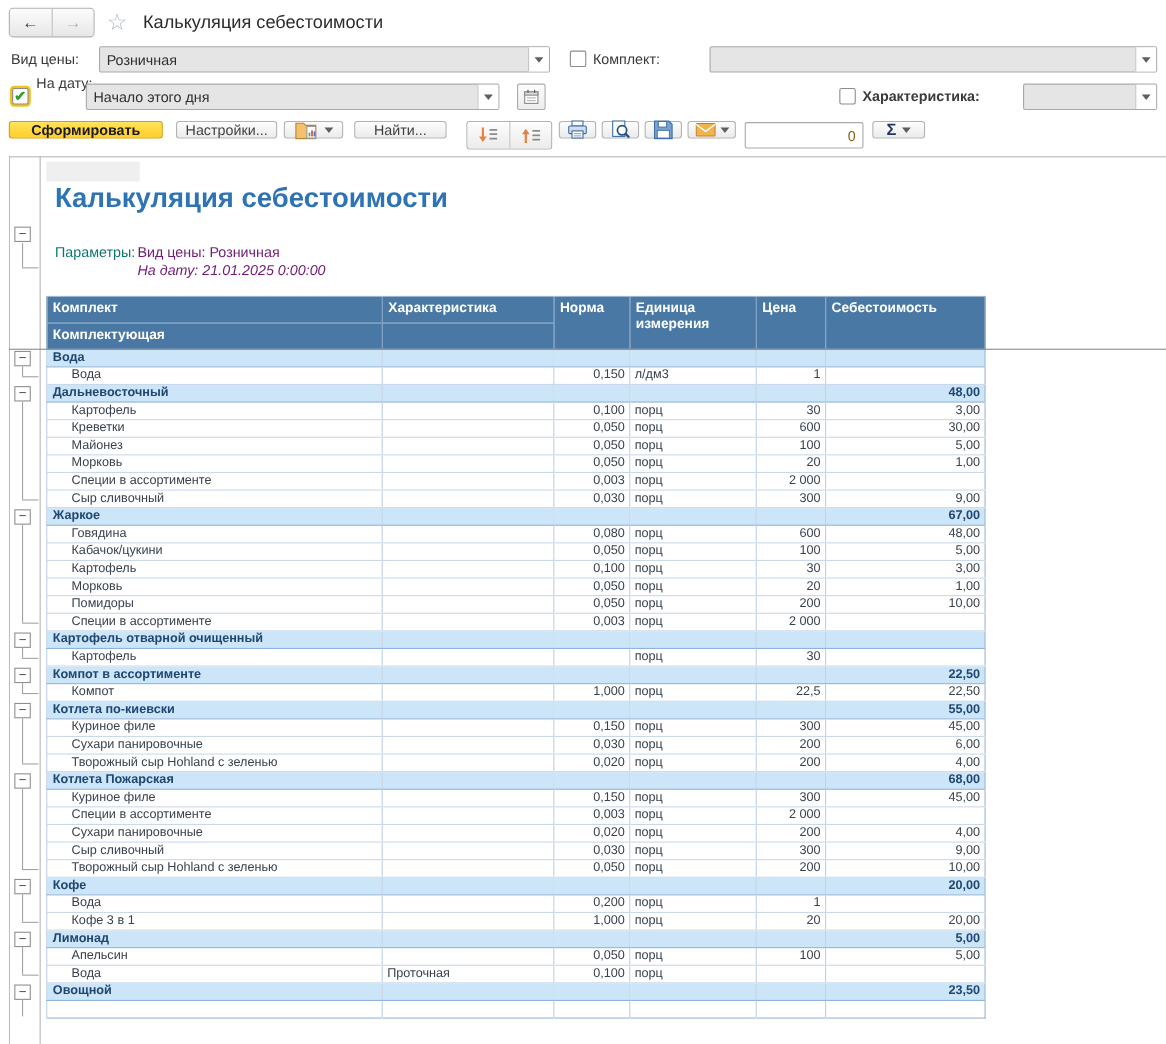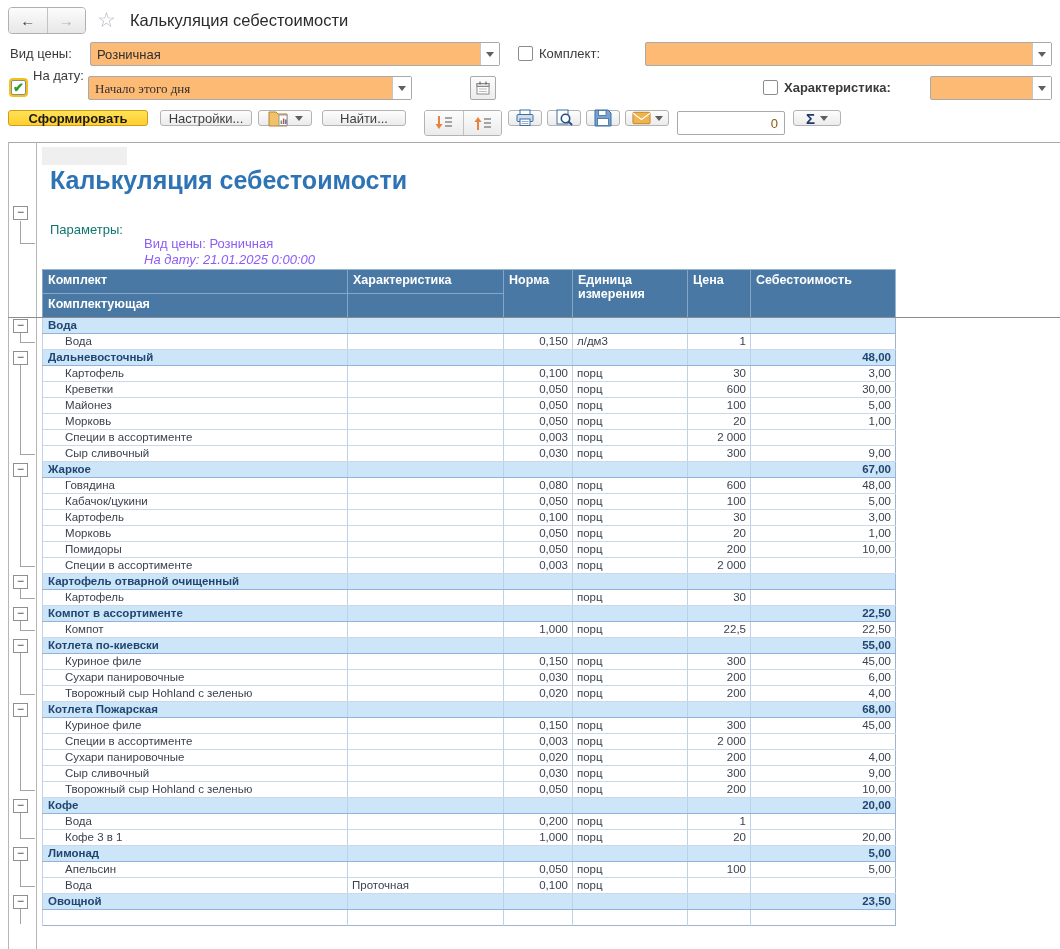--- a/index.html
+++ b/index.html
@@ -16,21 +16,21 @@
   .nav-btn { flex:1; display:flex; align-items:center; justify-content:center;
     background:linear-gradient(#fcfcfc,#e7e7e7); font-size:15px; cursor:pointer; }
   .nav-btn + .nav-btn { border-left:1px solid #c2c2c2; }
   .nav-back { color:#3c3c3c; font-weight:bold; }
   .nav-fwd  { color:#b2b2b2; font-weight:bold; }
   .fav-star { left:97px; top:8px; font-size:21px; color:#b3b9c2; }
   .win-title { left:130px; top:11px; font-size:16.5px; color:#2b2b2b; }
 
   
   .lbl { font-size:13px; color:#3a3a3a; white-space:nowrap; }
-  .combo { height:24px; background:#fdba74; border:1px solid #a9a9a9; border-radius:2px;
+  .combo { height:24px; background:#e5e5e5; border:1px solid #a9a9a9; border-radius:2px;
     display:flex; align-items:stretch; }
   .combo-val { flex:1; font-size:13px; color:#2f2f2f; padding:4px 4px 0 6px; overflow:hidden; white-space:nowrap; }
   .combo-btn { width:19px; border-left:1px solid #c6c6c6; display:flex; align-items:center;
     justify-content:center; cursor:pointer; background:#fff; }
   .caret { width:0; height:0; border-left:4px solid transparent; border-right:4px solid transparent;
     border-top:5px solid #5f5f5f; }
   .chk { width:15px; height:15px; background:#fff; border:1px solid #8c8c8c; border-radius:2px;
     display:flex; align-items:center; justify-content:center; cursor:pointer; }
   .chk.checked { box-shadow:0 0 0 2px #f2c21c; }
   .chk .mark { color:#2f9e2f; font-size:13px; font-weight:bold; line-height:11px; }
@@ -58,21 +58,21 @@
   .tree-box { position:absolute; left:4px; width:15px; height:14px; background:#fff;
     border:1px solid #8f8f8f; font-size:12px; line-height:11px; text-align:center;
     color:#444; cursor:pointer; z-index:2; }
   .tree-v { position:absolute; width:1px; background:#a3a3a3; left:11px; }
   .tree-h { position:absolute; height:1px; background:#a3a3a3; }
   .hline-top { left:0; top:0; width:1052px; height:1px; background:#a8a8a8; }
   .hline-frozen { left:0; top:175px; width:1052px; height:1px; background:#8c8c8c; z-index:3; }
   .corner-cell { left:34px; top:5px; width:85px; height:18px; background:#efefef; }
   .rep-title { left:42px; top:24px; font-size:25px; font-weight:bold; color:#2e74b5; }
   .rep-params-label { left:42px; top:80px; font-size:13px; color:#0f766e; }
-  .rep-param { left:136px; font-size:13px; color:#8b5cf6;margin-top:14px; }
+  .rep-param { left:117px; font-size:13px; color:#701a75; }
 
   
   .data-table { position:absolute; left:34px; top:127px; border-collapse:collapse;
     table-layout:fixed; width:853px; border:1px solid #9cb6d2; }
   .data-table th { background:#4a78a5; color:#fff; font-size:12.5px; font-weight:bold;
     text-align:left; vertical-align:top; padding:3px 4px 0 5px; height:24px;
     border-left:1px solid #84a6c7; }
   .data-table tr.hdr2 th { border-top:1px solid #84a6c7; }
   .data-table td { height:16px; line-height:15px; font-size:11.5px; color:#39424e;
     border-left:1px solid #bdd2e8; border-bottom:1px solid #c9d9ea;
@@ -113,21 +113,21 @@
     <div class="combo-val"></div>
     <div class="combo-btn">
         <span class="caret"></span>
       </div>
   </div>
 
   <div class="abs chk checked" style="left:11px; top:80px;">
     <span class="mark">✔</span>
   </div>
   <div class="abs lbl" style="left:33px; top:68px;">На дату:</div>
-  <div class="abs combo" style="left:88px; top:76px; width:324px;font-family:Liberation Serif, serif;">
+  <div class="abs combo" style="left:78px; top:76px; width:376px;">
     <div class="combo-val">Начало этого дня</div>
     <div class="combo-btn">
         <span class="caret"></span>
       </div>
   </div>
   <div class="abs side-btn" style="left:470px; top:76px;">
     <svg width="16" height="16" viewBox="0 0 16 16">
       <rect x="2" y="3.5" width="12" height="10.5" fill="#fff" stroke="#8a8a8a"></rect>
       <rect x="2" y="3.5" width="12" height="3" fill="#dcdcdc" stroke="#8a8a8a"></rect>
       <line x1="5" y1="1.5" x2="5" y2="4.5" stroke="#555"></line>

